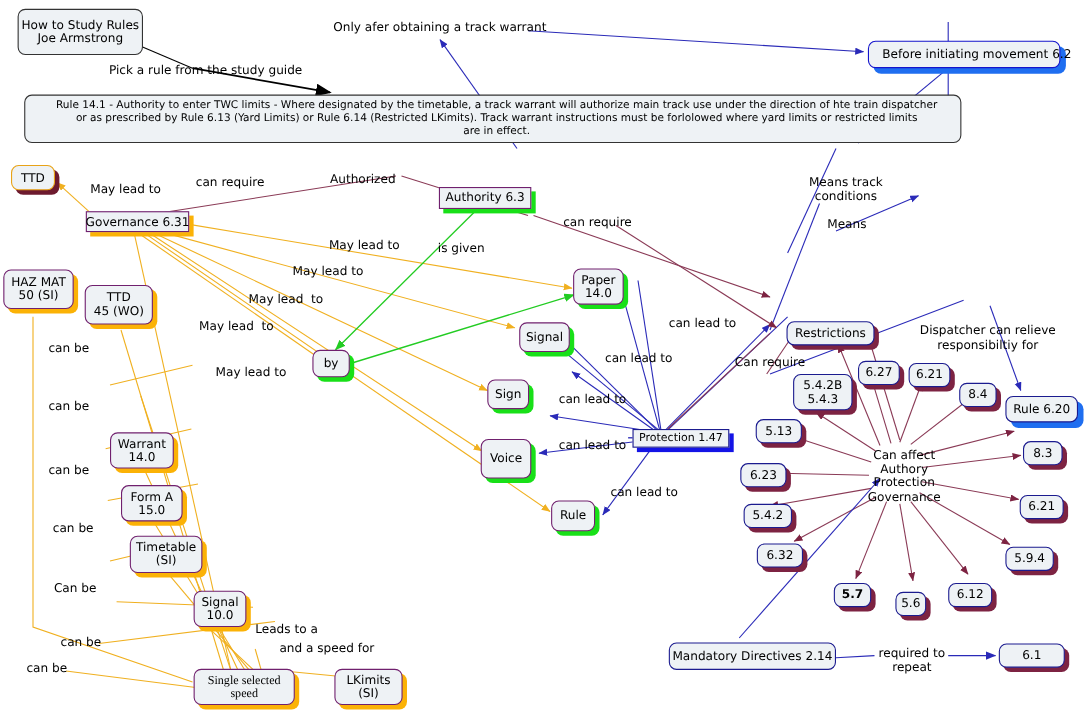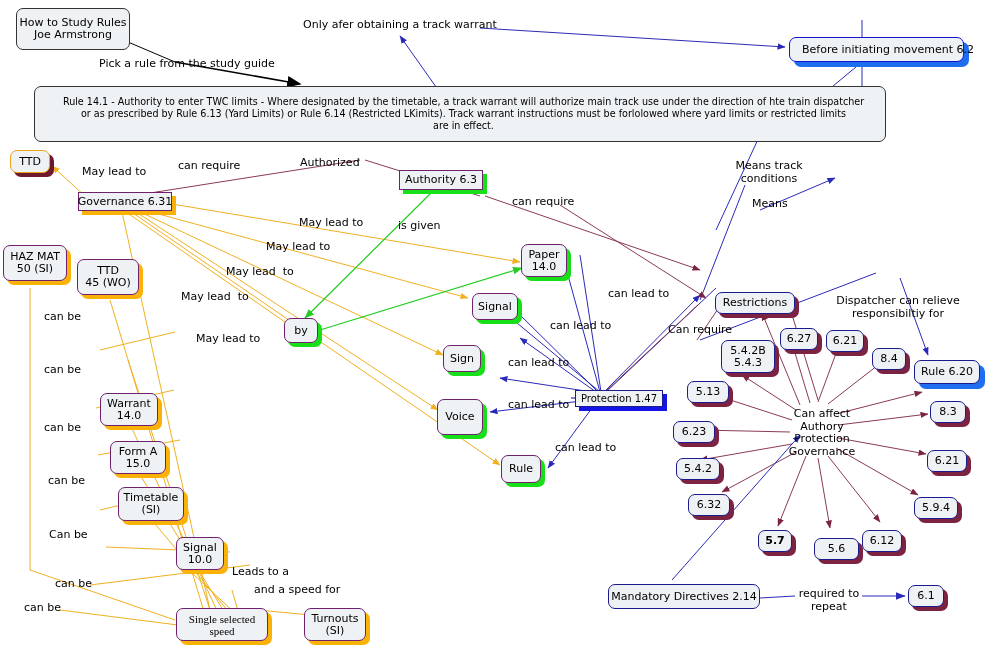--- a/index.html
+++ b/index.html
@@ -145,21 +145,21 @@
 
     <path d="M672,580 L800,435" stroke="#2a2ab8" stroke-width="1" fill="none" marker-end="url(#ab)"></path>
 
     <path d="M760,598 L795,596" stroke="#2a2ab8" stroke-width="1" fill="none"></path>
     <path d="M862,596 L905,596" stroke="#2a2ab8" stroke-width="1.2" fill="none" marker-end="url(#ab)"></path>
   </svg>
 
   <div class="node rnd b-black s-none" style="left:16px;top:8px;width:114px;height:42px;">How to Study Rules
 Joe Armstrong</div>
 
-  <div class="node rnd b-black s-none" style="left:34px;top:86px;width:852px;height:56px;font-size:9.6px;line-height:12px;padding-left:12px;">Rule 14.1 - Authority to enter TWC limits - Where designated by the timetable, a track warrant will authorize main track use under the direction of hte train dispatcher
+  <div class="node rnd b-black s-none" style="left:22px;top:86px;width:852px;height:44px;font-size:9.6px;line-height:12px;padding-left:12px;">Rule 14.1 - Authority to enter TWC limits - Where designated by the timetable, a track warrant will authorize main track use under the direction of hte train dispatcher
 or as prescribed by Rule 6.13 (Yard Limits) or Rule 6.14 (Restricted LKimits). Track warrant instructions must be forlolowed where yard limits or restricted limits
 are in effect.</div>
 
   <div class="node rnd b-blue s-brightblue" style="left:789px;top:37px;width:175px;height:25px;">Before initiating movement 6.2</div>
 
 
   <div class="node rnd b-orange s-darkred" style="left:10px;top:150px;width:40px;height:23px;">TTD</div>
 
   <div class="node sharp b-purple s-orange" style="left:78px;top:192px;width:94px;height:19px;">Governance 6.31</div>
 
@@ -180,21 +180,21 @@
 
   <div class="node rnd b-purple s-orange" style="left:118px;top:487px;width:66px;height:34px;">Timetable
 (SI)</div>
 
   <div class="node rnd b-purple s-orange" style="left:176px;top:537px;width:48px;height:33px;">Signal
 10.0</div>
 
   <div class="node rnd b-purple s-orange" style="left:176px;top:608px;width:92px;height:33px;font-family:Liberation Serif, serif;">Single selected
 speed</div>
 
-  <div class="node rnd b-purple s-orange" style="left:304px;top:608px;width:62px;height:33px;">Turnouts
+  <div class="node rnd b-purple s-orange" style="left:304px;top:608px;width:62px;height:33px;">LKimits
 (SI)</div>
 
   <div class="node rnd b-purple s-green" style="left:284px;top:318px;width:34px;height:25px;">by</div>
 
   <div class="node rnd b-purple s-green" style="left:521px;top:244px;width:46px;height:33px;">Paper
 14.0</div>
 
   <div class="node rnd b-purple s-green" style="left:472px;top:293px;width:46px;height:27px;">Signal</div>
 
   <div class="node rnd b-purple s-green" style="left:443px;top:345px;width:38px;height:27px;">Sign</div>
@@ -227,32 +227,32 @@
   <div class="node rnd b-navy s-maroon" style="left:927px;top:450px;width:40px;height:22px;">6.21</div>
 
   <div class="node rnd b-navy s-maroon" style="left:676px;top:458px;width:44px;height:22px;">5.4.2</div>
 
   <div class="node rnd b-navy s-maroon" style="left:688px;top:494px;width:42px;height:22px;">6.32</div>
 
   <div class="node rnd b-navy s-maroon" style="left:914px;top:497px;width:44px;height:22px;">5.9.4</div>
 
   <div class="node rnd b-navy s-maroon" style="left:758px;top:530px;width:34px;height:22px;font-weight:bold;">5.7</div>
 
-  <div class="node rnd b-navy s-maroon" style="left:814px;top:538px;width:45px;height:22px;">5.6</div>
+  <div class="node rnd b-navy s-maroon" style="left:814px;top:538px;width:28px;height:22px;">5.6</div>
 
   <div class="node rnd b-navy s-maroon" style="left:862px;top:530px;width:40px;height:22px;">6.12</div>
 
   <div class="hub" style="left:772px;top:408px;width:100px;">Can affect
 Authory
 Protection
 Governance</div>
 
   <div class="node rnd b-navy s-none" style="left:608px;top:584px;width:152px;height:25px;">Mandatory Directives 2.14</div>
 
-  <div class="node rnd b-navy s-maroon" style="left:908px;top:585px;width:36px;height:22px;">6.1</div>
+  <div class="node rnd b-navy s-maroon" style="left:908px;top:585px;width:60px;height:22px;">6.1</div>
 
   <div class="lbl" style="left:99px;top:58px;">Pick a rule from the study guide</div>
   <div class="lbl" style="left:303px;top:19px;">Only afer obtaining a track warrant</div>
   <div class="lbl ctr" style="left:724px;top:160px;width:90px;">Means track
 conditions</div>
   <div class="lbl" style="left:752px;top:198px;">Means</div>
 
   <div class="lbl" style="left:82px;top:166px;">May lead to</div>
   <div class="lbl" style="left:178px;top:160px;">can require</div>
   <div class="lbl" style="left:300px;top:157px;">Authorized</div>

